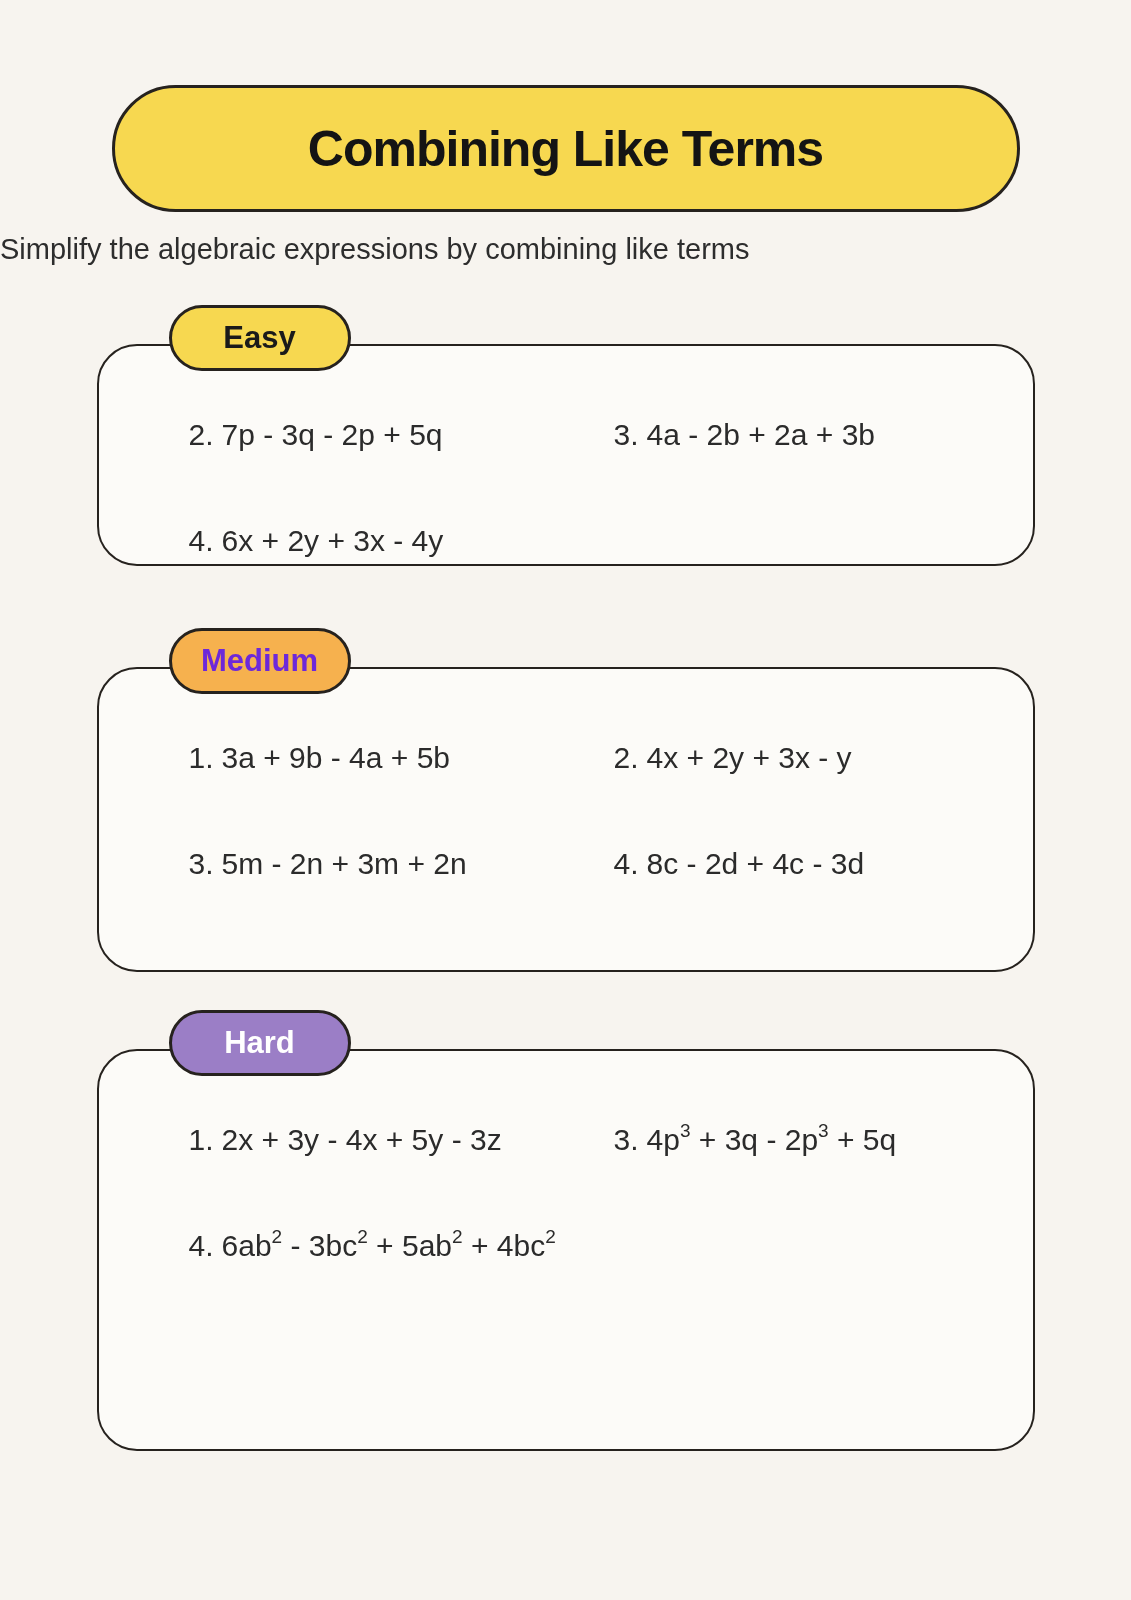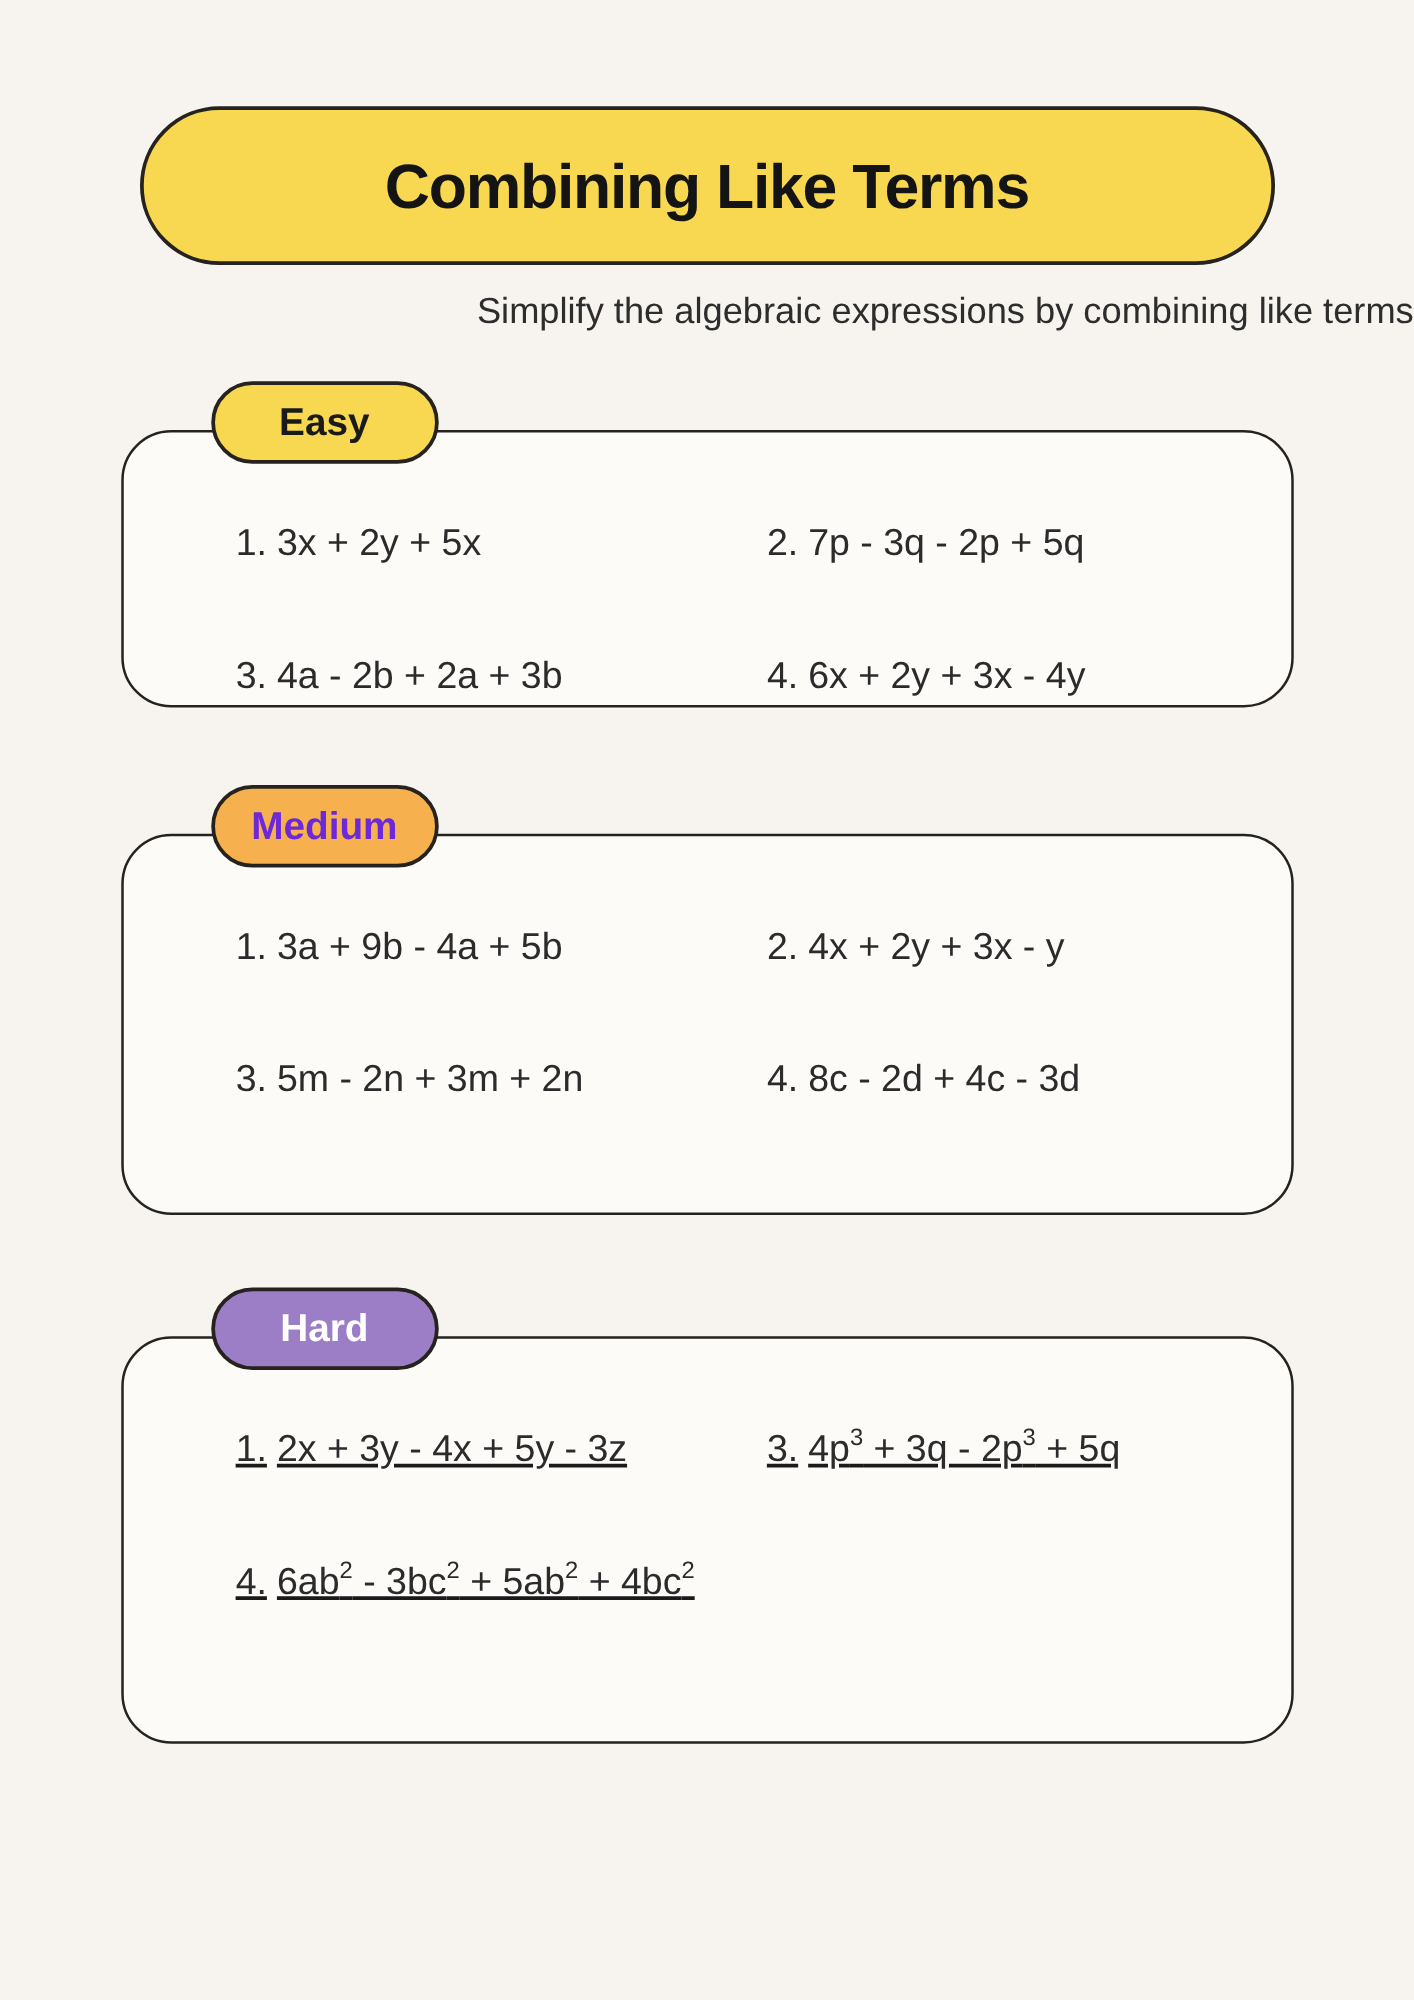--- a/index.html
+++ b/index.html
@@ -27,39 +27,39 @@
   }
   .banner h1{
     font-size:50px;
     font-weight:bold;
     letter-spacing:-1px;
     color:#141414;
     white-space:nowrap;
   }
   .subtitle{
     margin-top:21px;
-    text-align:right;
+    text-align:left;
     font-size:29px;
     color:var(--ink-soft);
     letter-spacing:0;
   }
   .section{
     width:938px;
     margin:0 auto;
     position:relative;
   }
   .box{
     position:relative;
     background:var(--panel);
     border:2px solid var(--line);
     border-radius:40px;
   }
   .sec-easy   .box{margin-top:78px; height:222px;}
   .sec-medium .box{margin-top:101px;height:305px;}
-  .sec-hard   .box{margin-top:97px; height:326px;text-decoration:underline;}
+  .sec-hard   .box{margin-top:77px; height:402px;}
   .badge{
     position:absolute;
     top:-41px;left:70px;
     width:182px;height:66px;
     border:3px solid var(--line);
     border-radius:33px;
     display:flex;align-items:center;justify-content:center;
     font-size:31px;font-weight:bold;
     z-index:2;
   }
@@ -89,21 +89,20 @@
 <div class="banner">
   <h1>Combining Like Terms</h1>
 </div>
 
 <div class="subtitle">Simplify the algebraic expressions by combining like terms</div>
 
 <div class="section sec-easy">
   <div class="box">
     <div class="badge" style="background: rgb(247, 216, 80); color: rgb(26, 26, 26);">Easy</div>
     <div class="problems">
-        <div class="problem"><span class="pnum">1.</span><span class="pexpr">3x + 2y + 5x</span></div>
         <div class="problem"><span class="pnum">2.</span><span class="pexpr">7p - 3q - 2p + 5q</span></div>
         <div class="problem"><span class="pnum">3.</span><span class="pexpr">4a - 2b + 2a + 3b</span></div>
         <div class="problem"><span class="pnum">4.</span><span class="pexpr">6x + 2y + 3x - 4y</span></div>
       </div>
   </div>
 </div>
 
 <div class="section sec-medium">
   <div class="box">
     <div class="badge" style="background: rgb(246, 177, 78); color: #6d28d9;">Medium</div>

